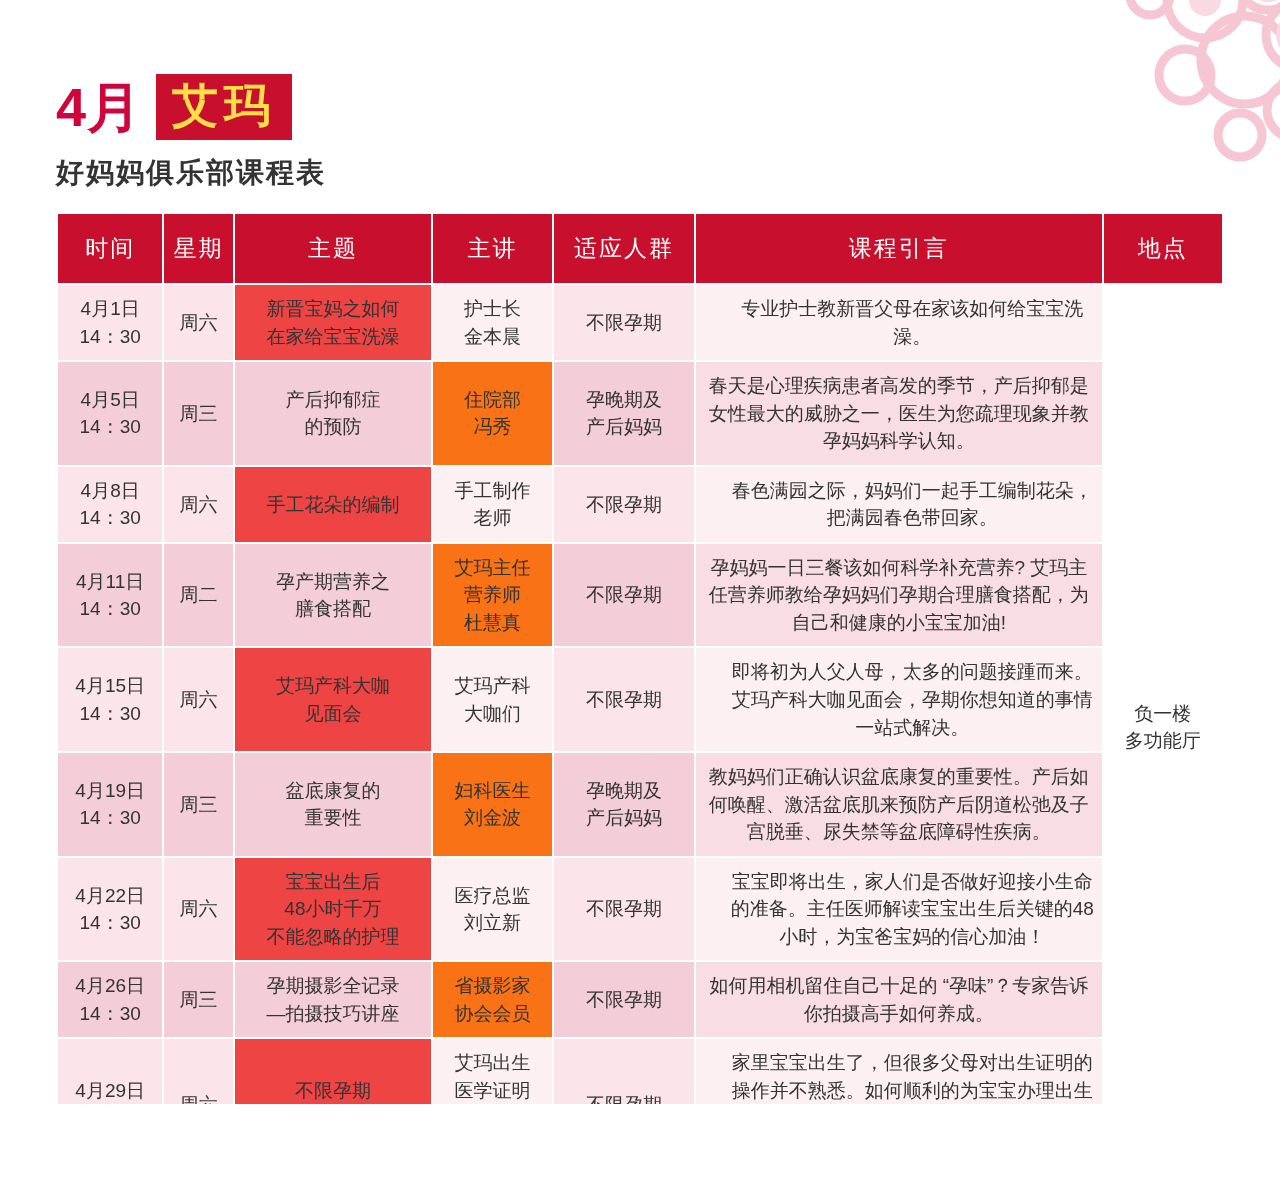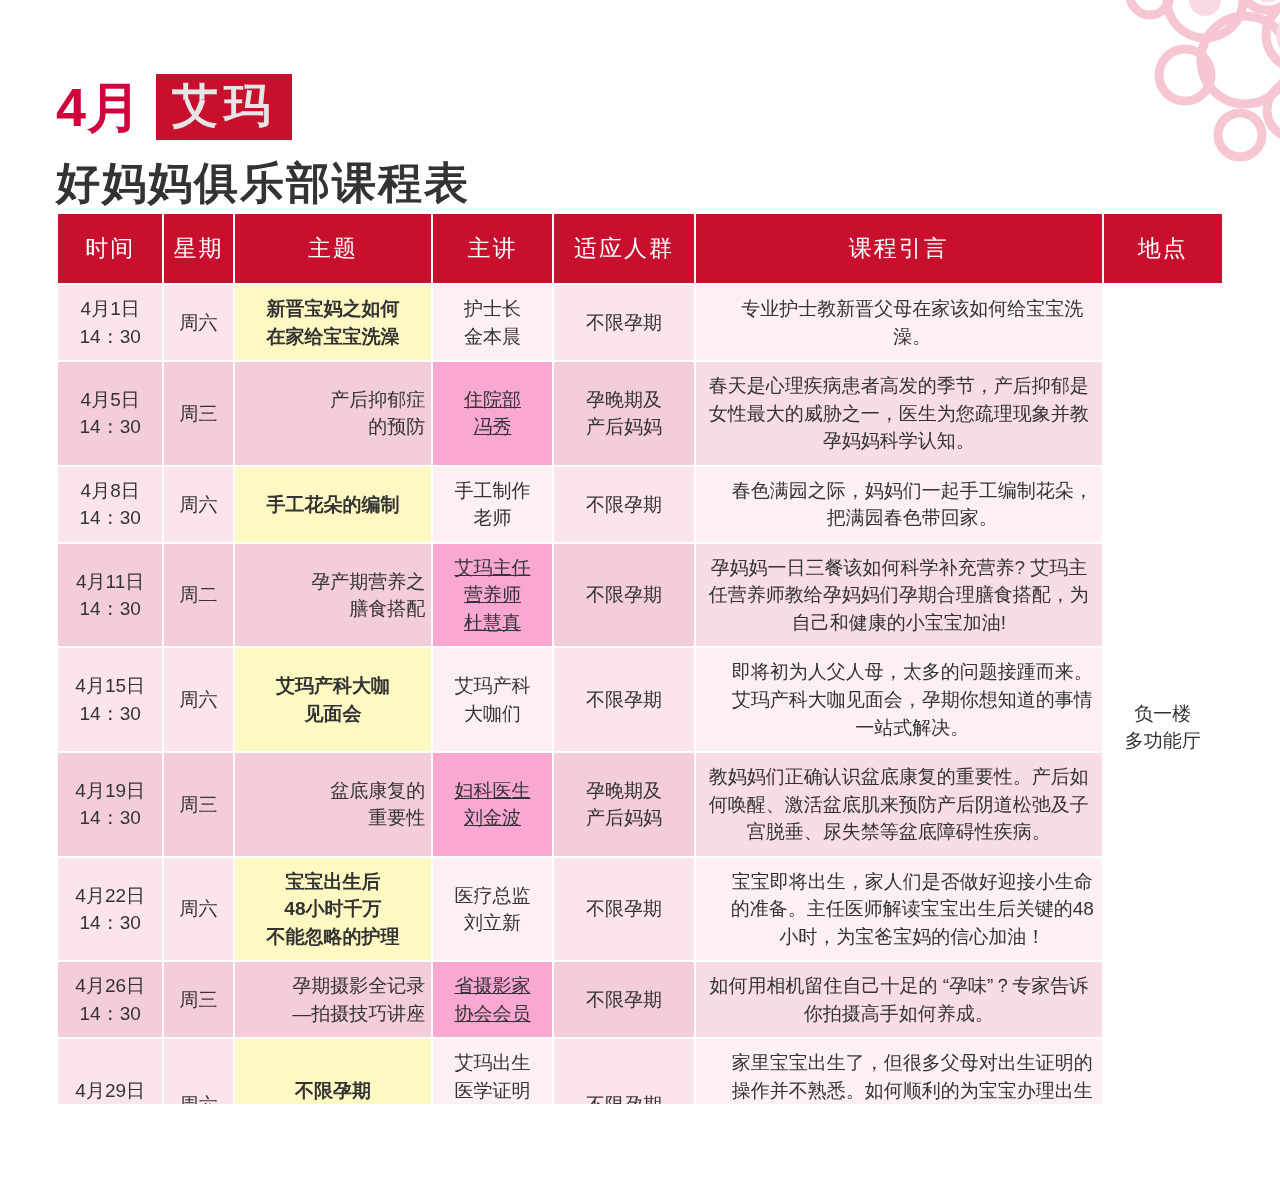--- a/index.html
+++ b/index.html
@@ -43,31 +43,31 @@
   }
   .month {
     color: #d0043c;
     font-size: 54px;
     font-weight: bold;
     line-height: 1;
     letter-spacing: 1px;
   }
   .brand-box {
     background: #c8102e;
-    color: #e5e5e5;
+    color: #fde047;
     font-size: 46px;
     font-weight: bold;
     line-height: 1;
     padding: 8px 16px 12px 16px;
     letter-spacing: 6px;
   }
   .subtitle {
     margin-top: 14px;
     color: #333333;
-    font-size: 44px;
+    font-size: 28px;
     font-weight: bold;
     letter-spacing: 2px;
   }
   table.schedule {
     position: absolute;
     left: 56px;
     top: 212px;
     width: 1168px;
     border-collapse: separate;
     border-spacing: 2px;
@@ -89,24 +89,24 @@
     color: #333333;
     font-size: 19px;
     line-height: 1.45;
     padding: 10px 6px;
   }
   
   tr.odd td { background: #fdf0f3; }
   tr.even td { background: #f8dde4; }
   tr.odd td.c-time, tr.odd td.c-week { background: #fbe4ea; }
   tr.even td.c-time, tr.even td.c-week { background: #f3cdd8; }
-  tr.odd td.c-topic { background: #fef9c3; font-weight: bold; }
-  tr.even td.c-topic { background: #f3cdd8; text-align: right; }
+  tr.odd td.c-topic { background: #ef4444; }
+  tr.even td.c-topic { background: #f3cdd8; }
   tr.odd td.c-speaker { background: #fdf0f3; margin-left: 37px; }
-  tr.even td.c-speaker { background: #f9a8d4; text-decoration: underline; }
+  tr.even td.c-speaker { background: #f97316; }
   tr.odd td.c-target { background: #fbe4ea; }
   tr.even td.c-target { background: #f3cdd8; }
   tr.odd td.c-intro { background: #fdf0f3; padding-left: 33px; }
   tr.even td.c-intro { background: #f8dde4; }
   td.c-intro {
     text-align: left;
     padding-left: 14px;
     padding-right: 14px;
     line-height: 1.55;
   }

